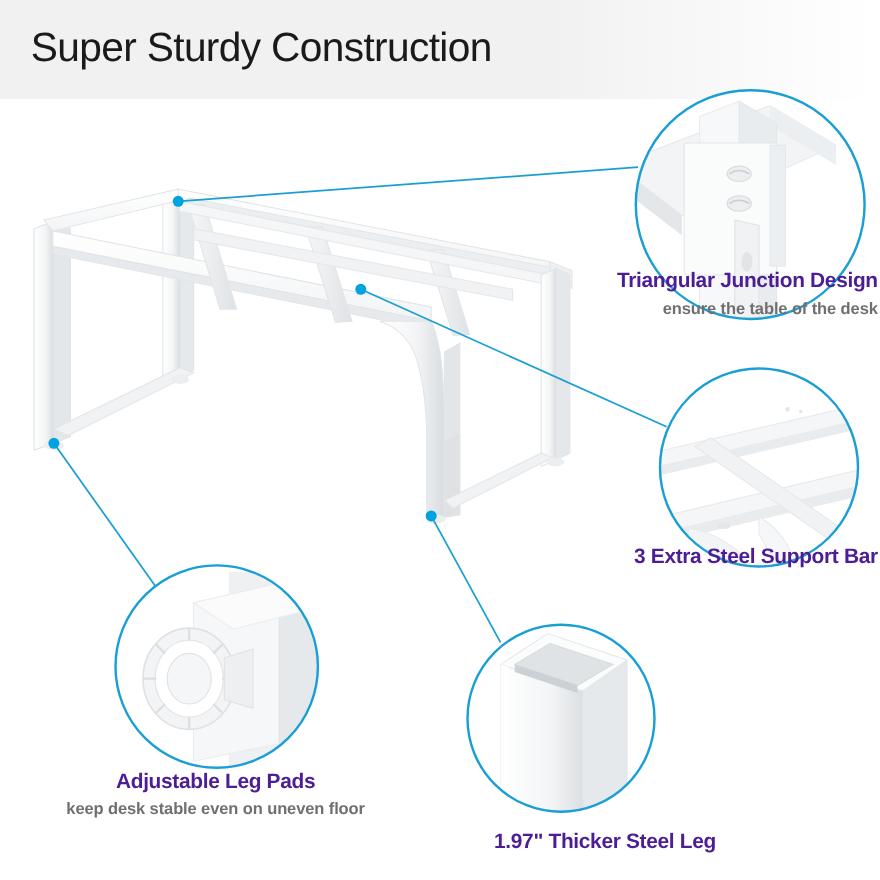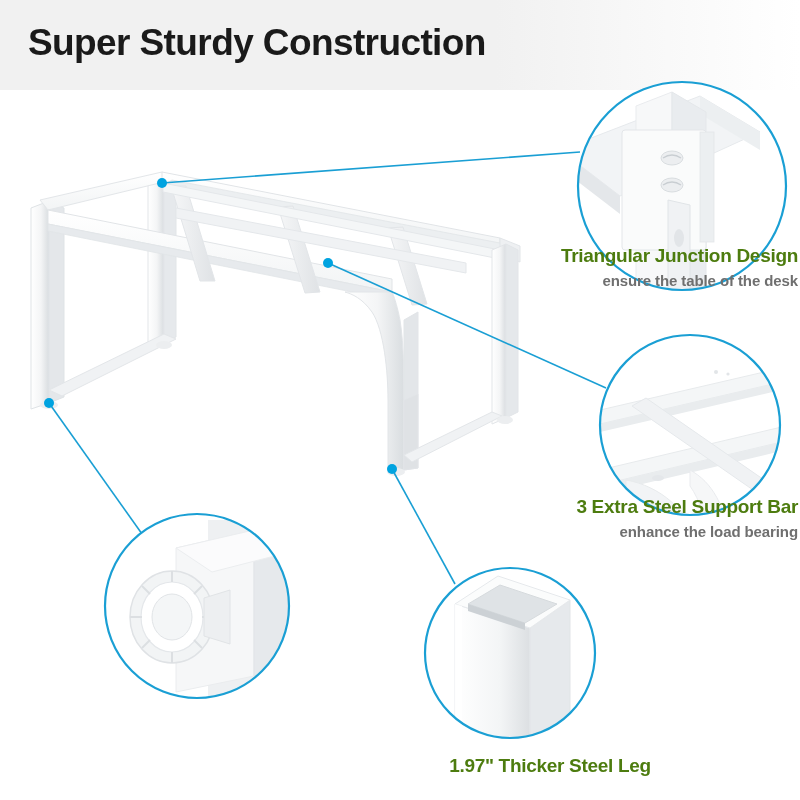--- a/index.html
+++ b/index.html
@@ -12,31 +12,31 @@
   }
   #stage { position:absolute; inset:0; width:800px; height:800px; }
 
   
   .header-band {
     position:absolute; left:0; top:0; width:800px; height:90px;
     background:linear-gradient(to right,#f1f1f1 0%,#f1f1f1 62%,#f7f7f7 78%,#ffffff 100%);
   }
   .page-title {
     position:absolute; left:28px; top:22px;
-    font-size:37px; font-weight:700; letter-spacing:-0.6px;
+    font-size:37px; font-weight:400; letter-spacing:-0.6px;
     color:#1a1a1a; white-space:nowrap;
   }
 
   
   .art { position:absolute; left:0; top:0; width:800px; height:800px; }
 
   
   .callout { position:absolute; }
   .callout .c-title {
-    font-size:19px; font-weight:700; color:#4d7c0f;
+    font-size:19px; font-weight:700; color:#4c1d95;
     letter-spacing:-0.3px; white-space:nowrap; line-height:1.15;
   }
   .callout .c-sub {
     font-size:15px; font-weight:700; color:#6f6f6f;
     letter-spacing:-0.1px; white-space:nowrap; line-height:1.4; margin-top:3px;
   }
   .ta-right { text-align:right; }
   .ta-center { text-align:center; }
 
   #callout-junction { right:2px; top:245px; }
@@ -245,21 +245,24 @@
     </g>
   </svg>
 
   <div class="callout ta-right" id="callout-junction">
     <div class="c-title">Triangular Junction Design</div>
     <div class="c-sub">ensure the table of the desk</div>
   </div>
 
   <div class="callout ta-right" id="callout-support">
     <div class="c-title">3 Extra Steel Support Bar</div>
-    <div class="c-sub">enhance the load bearing</div>
-  </div>
-
+  </div>
+
+  <div class="callout ta-center" id="callout-pads">
+    <div class="c-title">Adjustable Leg Pads</div>
+    <div class="c-sub">keep desk stable even on uneven floor</div>
+  </div>
 
   <div class="callout ta-center" id="callout-leg">
     <div class="c-title">1.97" Thicker Steel Leg</div>
   </div>
 
 </div>
 
 </body></html>

